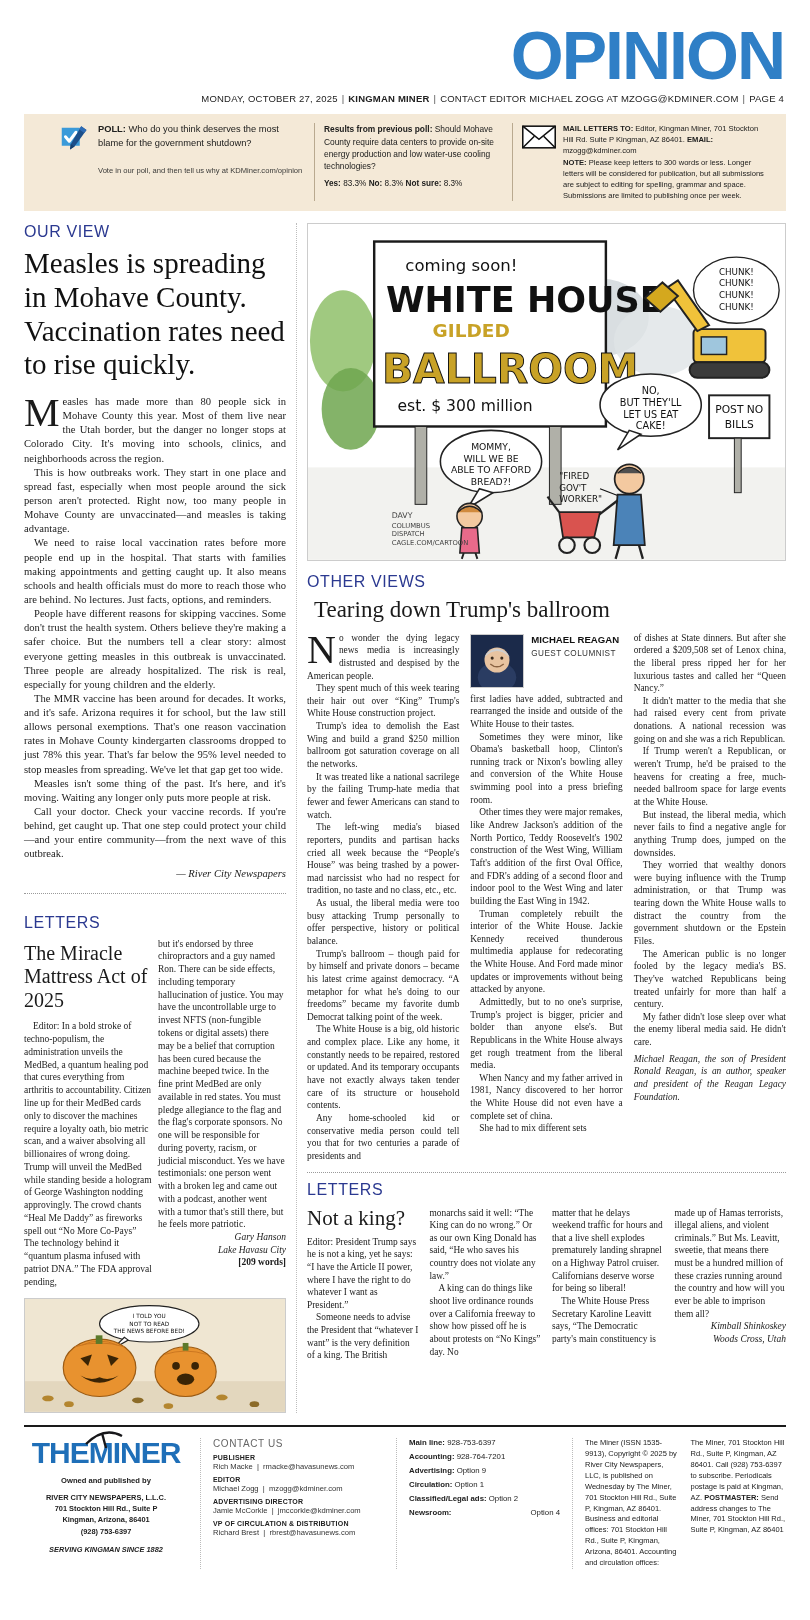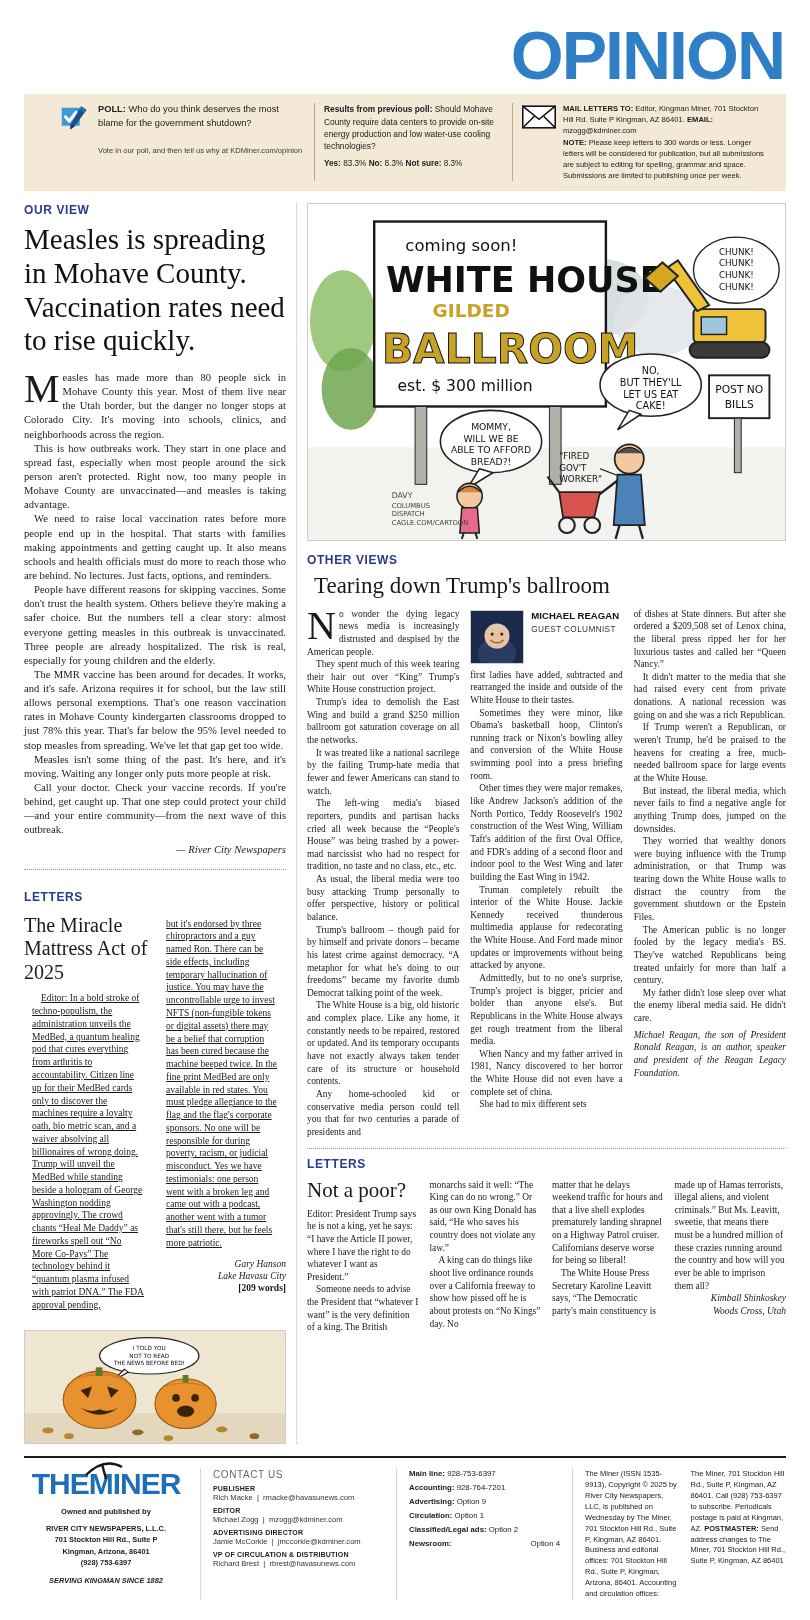--- a/index.html
+++ b/index.html
@@ -76,22 +76,22 @@
   .mail-text {
     font-family:"Liberation Sans", sans-serif;
     font-size: 7.6px; line-height:1.45; color:#20201f;
   }
   .mail-text b { font-weight:bold; }
   .mail-note { display:block; margin-top:1px; }
 
   
   .kicker {
     font-family:"Liberation Sans", sans-serif;
-    font-weight: bold;
-    font-size: 12px;
+    font-weight: normal;
+    font-size: 16px;
     letter-spacing: 0.6px;
     color: #2b3990;
     margin-bottom: 6px;
   }
   .dotrule { border-top: 1px dotted #9a9a9a; height:0; }
   .thickrule { border-top: 2px solid #1a1a1a; height:0; }
 
   
   .main { display:flex; margin-top: 12px; }
   .leftcol { width: 272px; padding-right: 10px; }
@@ -118,21 +118,21 @@
   .cartoon-wrap { width:100%; }
   .cartoon { width:100%; display:block; border: 1px solid #ccc; }
 
   
   .letters-block { margin-top: 10px; }
   .letter-head {
     font-family:"Liberation Serif", serif;
     font-size: 20px; line-height:1.18; margin: 4px 0 8px 0;
   }
   .sm-text { font-size: 9.5px; line-height:1.345; color:#1b1b1b; text-align:left; hyphens:auto; }
-  .sm-text p { margin:8px; text-indent: 9px; text-decoration: underline; }
+  .sm-text p { margin:0; text-indent: 9px; }
   .sm-text p.first { text-indent: 9px; }
   .sig { text-align:right; font-style:italic; font-size:9.5px; line-height:1.35; }
   .wordcount { text-align:right; font-weight:bold; font-size:9.5px; }
 
   
   .ov-head {
     font-family:"Liberation Serif", serif;
     font-size: 23px; margin: 2px 0 9px 7px; line-height:1.1;
   }
   .ov-cols { display:flex; gap:11px; }
@@ -208,20 +208,23 @@
   .f-para b { font-weight:bold; }
   .f-col { flex:1; }
 </style>
 </head>
 <body>
 
 <div class="page">
 
   <div class="masthead">
     <div class="opinion-word">OPINION</div>
+    <div class="dateline">
+      <span>MONDAY, OCTOBER 27, 2025</span><span class="sep">|</span><span class="bold">KINGMAN MINER</span><span class="sep">|</span><span>CONTACT EDITOR MICHAEL ZOGG AT MZOGG@KDMINER.COM</span><span class="sep">|</span><span>PAGE 4</span>
+    </div>
   </div>
 
   <div class="infobar">
 
     <div class="infocol c1">
       <div class="poll-icon">
         <svg viewBox="0 0 40 40" width="30" height="30">
           <rect x="1" y="5" width="24" height="24" fill="#3a9ad9"></rect>
           <path d="M6 17 L11 23 L20 11" stroke="#fff" stroke-width="4" fill="none" stroke-linecap="round" stroke-linejoin="round"></path>
           <path d="M27 3 L34 8 L18 30 L12 34 L13 27 Z" fill="#1c4f8a"></path>
@@ -522,21 +525,21 @@
       </div>
 
       <div style="height:9px"></div>
       <div class="dotrule"></div>
       <div style="height:8px"></div>
 
       <div>
         <div class="kicker">LETTERS</div>
         <div class="bot-letters">
           <div class="bot-col">
-            <div class="bot-head">Not a poor?</div>
+            <div class="bot-head">Not a king?</div>
             <div style="height:6px"></div>
             <p class="first">Editor: President Trump says he is not a king, yet he says: “I have the Article II power, where I have the right to do whatever I want as President.”</p>
             <p>Someone needs to advise the President that “whatever I want” is the very definition of a king. The British</p>
           </div>
           <div class="bot-col">
             <p class="first">monarchs said it well: “The King can do no wrong.” Or as our own King Donald has said, “He who saves his country does not violate any law.”</p>
             <p>A king can do things like shoot live ordinance rounds over a California freeway to show how pissed off he is about protests on “No Kings” day. No</p>
           </div>
           <div class="bot-col">
             <p class="first">matter that he delays weekend traffic for hours and that a live shell explodes prematurely landing shrapnel on a Highway Patrol cruiser. Californians deserve worse for being so liberal!</p>

